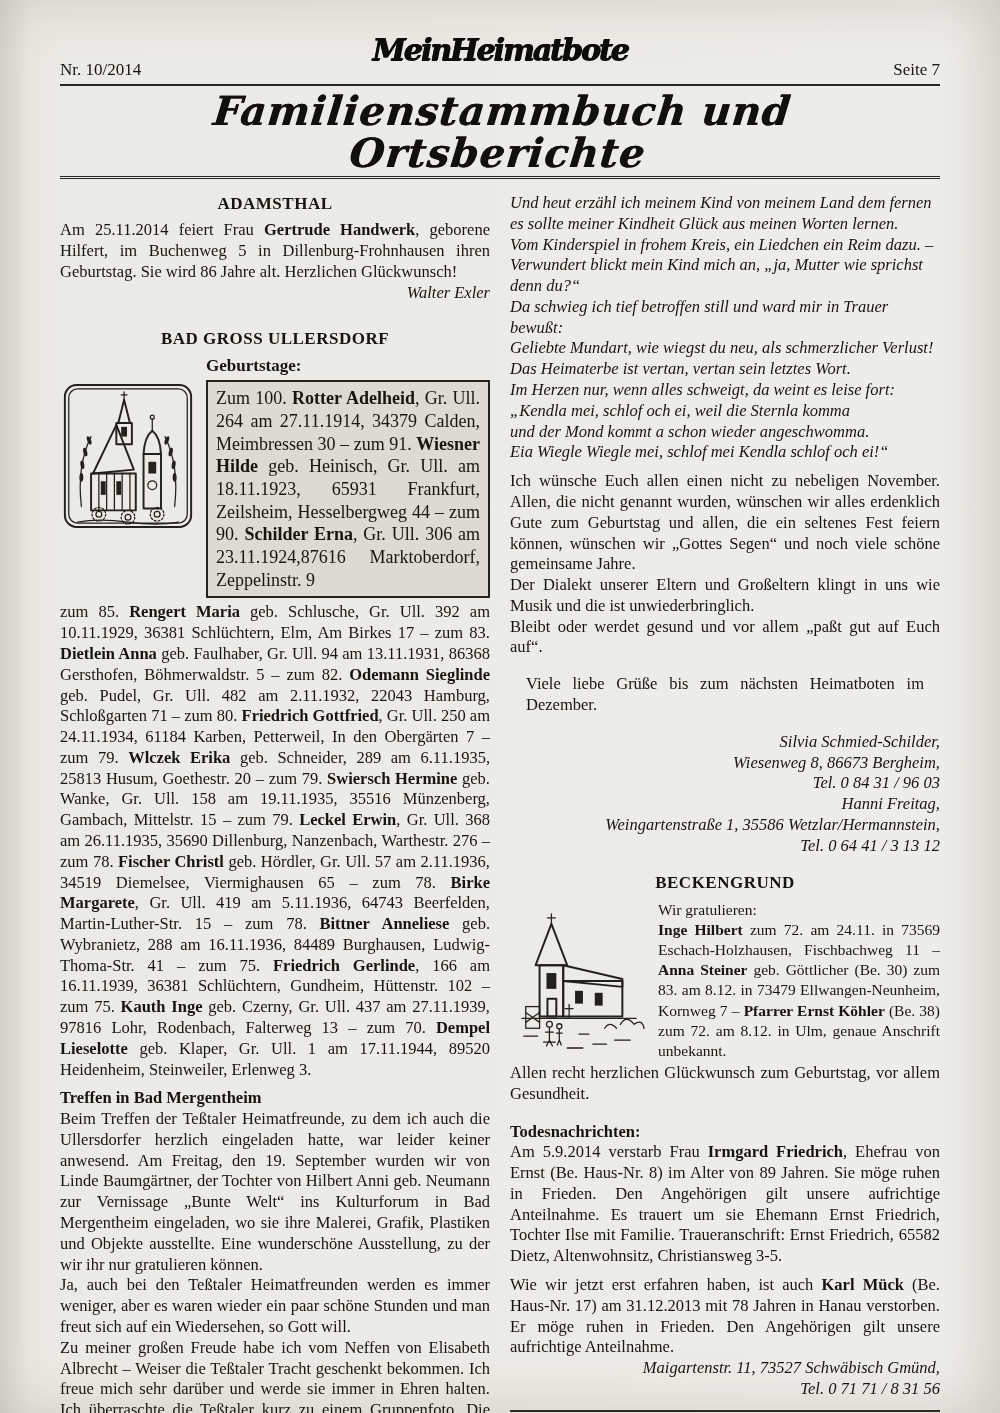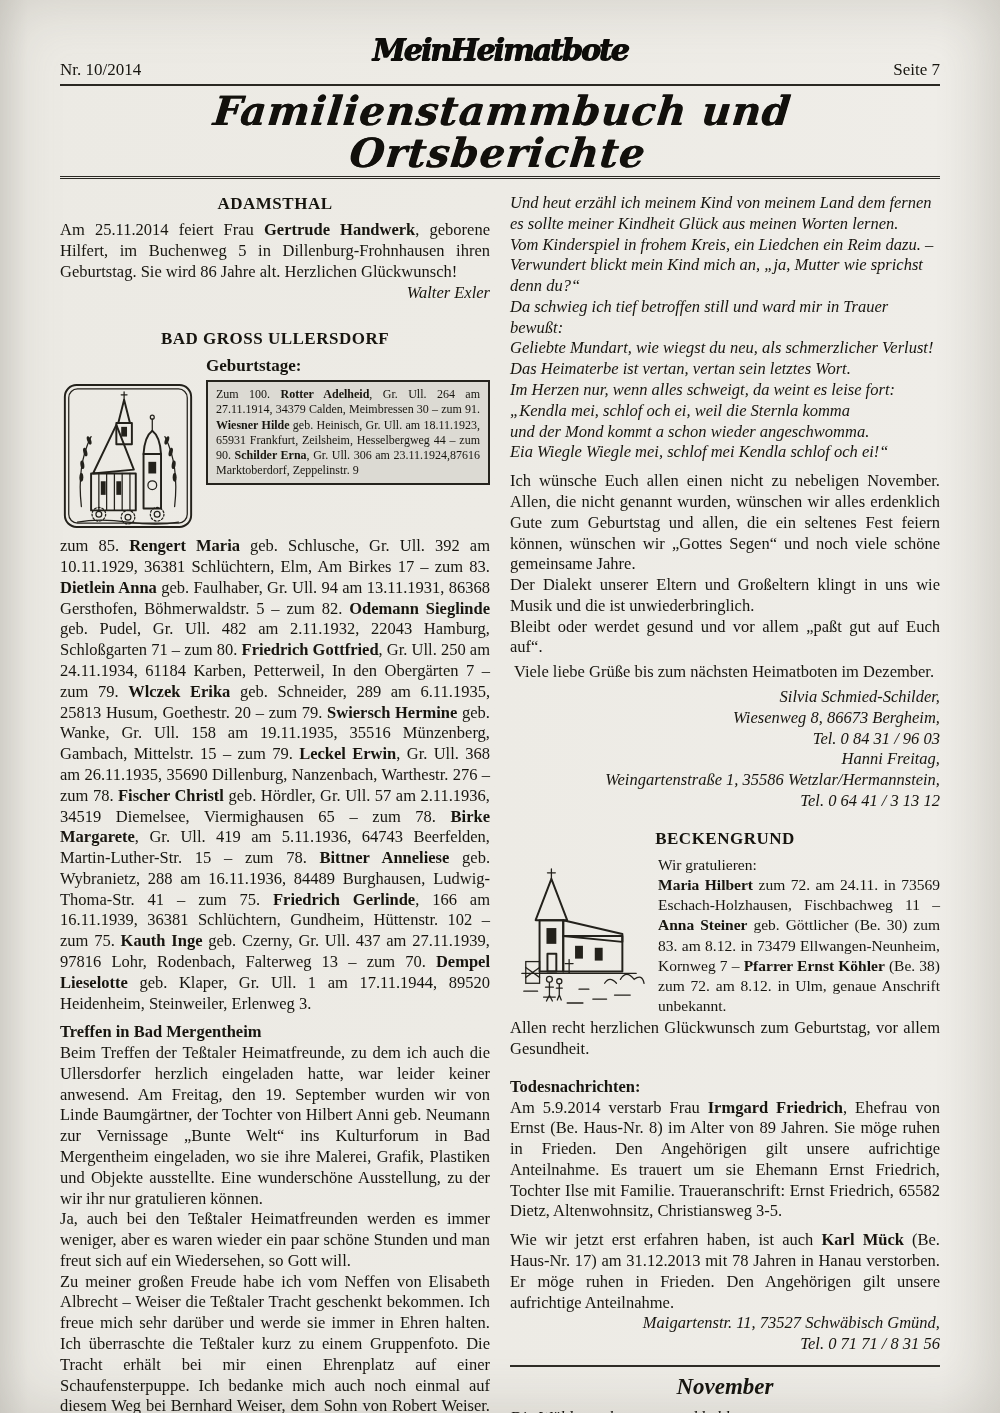--- a/index.html
+++ b/index.html
@@ -35,21 +35,21 @@
   h3.sect{font-size:17px;font-weight:bold;text-align:center;margin:0 0 6px 0;letter-spacing:.5px;}
   .runin{font-weight:bold;}
   .sig{font-style:italic;text-align:right;}
   .gap-s{height:8px;}.gap-m{height:16px;}.gap-l{height:24px;}
   
   .geb-label{font-weight:bold;font-size:17px;margin:2px 0 4px 146px;}
   .geb-row{display:flex;gap:10px;align-items:flex-start;}
   .church-box{width:136px;flex:0 0 136px;}
   .geb-box{
     flex:1;border:2px solid #25231d;background:#dcdad3;
-    padding:5px 8px;font-size:12px;line-height:1.26;text-align:justify;
+    padding:5px 8px;font-size:18px;line-height:1.26;text-align:justify;
   }
   
   .beck-wrap{overflow:visible;}
   .chapel-float{float:left;width:138px;height:152px;margin:2px 10px 2px 0;}
   .beck-body{font-size:15.5px;line-height:1.3;text-align:justify;}
   
   .nov-sep{border-top:2px solid #2e2c26;margin:10px 0 6px 0;}
   .nov-head{text-align:center;font-weight:bold;font-style:italic;font-size:23px;margin:4px 0 6px 0;}
   .tree-float{float:right;width:180px;height:226px;margin:0 0 0 4px;}
   .poem{font-style:italic;}
@@ -154,21 +154,21 @@
     </div>
 
     <div class="col">
 
       <div class="poem">Und heut erzähl ich meinem Kind von meinem Land dem fernen<br>es sollte meiner Kindheit Glück aus meinen Worten lernen.<br>Vom Kinderspiel in frohem Kreis, ein Liedchen ein Reim dazu. –<br>Verwundert blickt mein Kind mich an, „ja, Mutter wie sprichst denn du?“<br>Da schwieg ich tief betroffen still und ward mir in Trauer bewußt:<br>Geliebte Mundart, wie wiegst du neu, als schmerzlicher Verlust!<br>Das Heimaterbe ist vertan, vertan sein letztes Wort.<br>Im Herzen nur, wenn alles schweigt, da weint es leise fort:<br>„Kendla mei, schlof och ei, weil die Sternla komma<br>und der Mond kommt a schon wieder angeschwomma.<br>Eia Wiegle Wiegle mei, schlof mei Kendla schlof och ei!“</div>
 
       <div class="gap-s"></div>
       <p class="just" style="margin:0">Ich wünsche Euch allen einen nicht zu nebeligen November. Allen, die nicht genannt wurden, wünschen wir alles erdenklich Gute zum Geburtstag und allen, die ein seltenes Fest feiern können, wünschen wir „Gottes Segen“ und noch viele schöne gemeinsame Jahre.</p>
       <p class="just" style="margin:0">Der Dialekt unserer Eltern und Großeltern klingt in uns wie Musik und die ist unwiederbringlich.</p>
       <p class="just" style="margin:0">Bleibt oder werdet gesund und vor allem „paßt gut auf Euch auf“.</p>
-      <p class="just" style="margin:4px">Viele liebe Grüße bis zum nächsten Heimatboten im Dezember.</p>
+      <p class="just" style="margin:16px">Viele liebe Grüße bis zum nächsten Heimatboten im Dezember.</p>
 
       <div class="sig">Silvia Schmied-Schilder,<br>Wiesenweg 8, 86673 Bergheim,<br>Tel. 0 84 31 / 96 03<br>Hanni Freitag,<br>Weingartenstraße 1, 35586 Wetzlar/Hermannstein,<br>Tel. 0 64 41 / 3 13 12</div>
 
       <div class="gap-m"></div>
 
       <section class="beck-wrap">
         <h3 class="sect">BECKENGRUND</h3>
         <div class="chapel-float">
           <svg width="138" height="152" viewBox="0 0 140 154">
 
@@ -198,21 +198,21 @@
             <path d="M50,129 L50,140 M47,133 L53,133 M48,145 L50,140 L52,145" class="ink-thin"></path>
 
             <path d="M112,124 q6,-10 14,0 q8,-6 10,4" class="ink-thin"></path>
             <path d="M96,128 q5,-8 12,0" class="ink-thin"></path>
 
             <path d="M14,136 h14 M34,142 h12 M58,148 h16 M84,144 h14 M106,140 h16 M70,134 h10" class="ink-thin"></path>
           </svg>
         </div>
         <div class="beck-body">
           <div>Wir gratulieren:</div>
-          <span><strong>Maria Hilbert</strong> zum 72. am 24.11. in 73569 Eschach-Holzhausen, Fischbachweg 11 – <strong>Anna Steiner</strong> geb. Göttlicher (Be. 30) zum 83. am 8.12. in 73479 Ellwangen-Neunheim, Kornweg 7 – <strong>Pfarrer Ernst Köhler</strong> (Be. 38) zum 72. am 8.12. in Ulm, genaue Anschrift unbekannt.</span>
+          <span><strong>Inge Hilbert</strong> zum 72. am 24.11. in 73569 Eschach-Holzhausen, Fischbachweg 11 – <strong>Anna Steiner</strong> geb. Göttlicher (Be. 30) zum 83. am 8.12. in 73479 Ellwangen-Neunheim, Kornweg 7 – <strong>Pfarrer Ernst Köhler</strong> (Be. 38) zum 72. am 8.12. in Ulm, genaue Anschrift unbekannt.</span>
         </div>
         <p class="just" style="margin:2px 0 9px 0">Allen recht herzlichen Glückwunsch zum Geburtstag, vor allem Gesundheit.</p>
       </section>
 
       <div class="gap-s"></div>
 
       <section>
         <div class="runin">Todesnachrichten:</div>
         <p class="just" style="margin:0">Am 5.9.2014 verstarb Frau <strong>Irmgard Friedrich</strong>, Ehefrau von Ernst (Be. Haus-Nr. 8) im Alter von 89 Jahren. Sie möge ruhen in Frieden. Den Angehörigen gilt unsere aufrichtige Anteilnahme. Es trauert um sie Ehemann Ernst Friedrich, Tochter Ilse mit Familie. Traueranschrift: Ernst Friedrich, 65582 Dietz, Altenwohnsitz, Christiansweg 3-5.</p>
         <div class="gap-s"></div>

